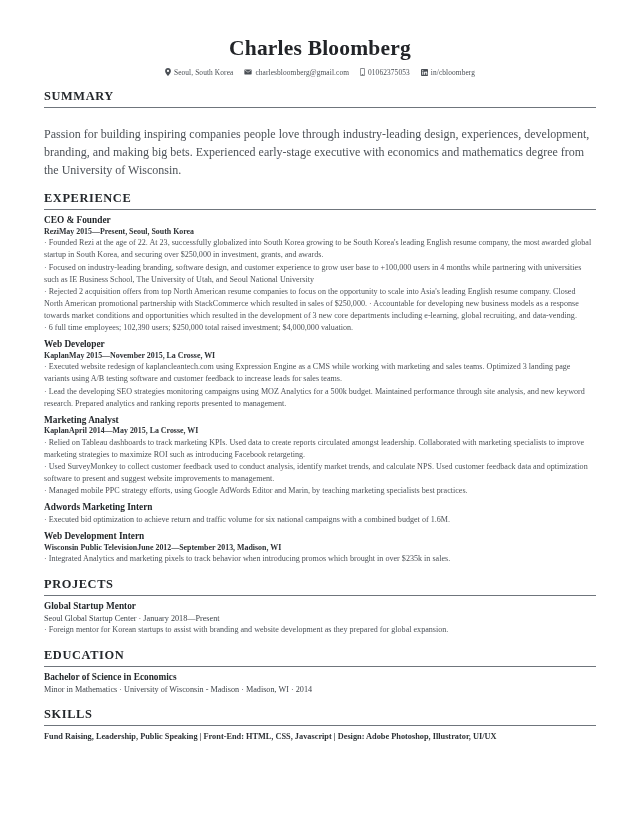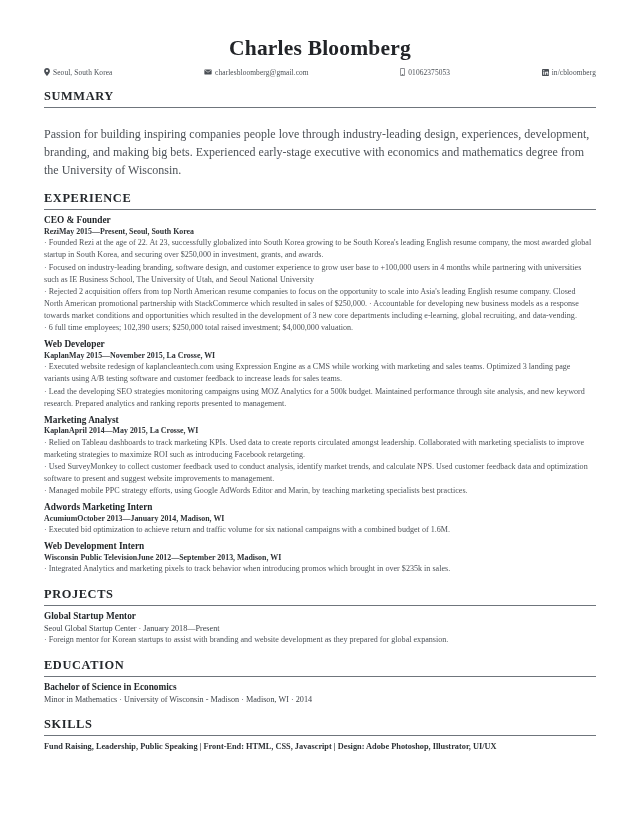--- a/index.html
+++ b/index.html
@@ -27,21 +27,21 @@
     text-align: center;
     font-size: 21.5px;
     font-weight: bold;
     letter-spacing: 0.2px;
     color: #222428;
     line-height: 1.1;
     margin: 5px 0 0 0;
   }
   .contact-row {
     display: flex;
-    justify-content: space-between;
+    justify-content: center;
     align-items: center;
     flex-wrap: nowrap;
     gap: 11px;
     margin-top: 7px;
     font-size: 7.4px;
     color: #4a4f55;
     letter-spacing: 0.1px;
   }
   .contact-item {
     display: flex;
@@ -212,24 +212,20 @@
             <span class="entry-date">April 2014—May 2015, La Crosse, WI</span>
           </div>
           <div class="bullets">
             <div class="bullet">Relied on Tableau dashboards to track marketing KPIs. Used data to create reports circulated amongst leadership. Collaborated with marketing specialists to improve marketing strategies to maximize ROI such as introducing Facebook retargeting.</div>
             <div class="bullet">Used SurveyMonkey to collect customer feedback used to conduct analysis, identify market trends, and calculate NPS. Used customer feedback data and optimization software to present and suggest website improvements to management.</div>
             <div class="bullet">Managed mobile PPC strategy efforts, using Google AdWords Editor and Marin, by teaching marketing specialists best practices.</div>
           </div>
         </div>
         <div class="entry">
           <div class="entry-title">Adwords Marketing Intern</div>
-          <div class="entry-meta">
-            <span class="entry-org">Acumium</span>
-            <span class="entry-date">October 2013—January 2014, Madison, WI</span>
-          </div>
           <div class="bullets">
             <div class="bullet">Executed bid optimization to achieve return and traffic volume for six national campaigns with a combined budget of 1.6M.</div>
           </div>
         </div>
         <div class="entry">
           <div class="entry-title">Web Development Intern</div>
           <div class="entry-meta">
             <span class="entry-org">Wisconsin Public Television</span>
             <span class="entry-date">June 2012—September 2013, Madison, WI</span>
           </div>

